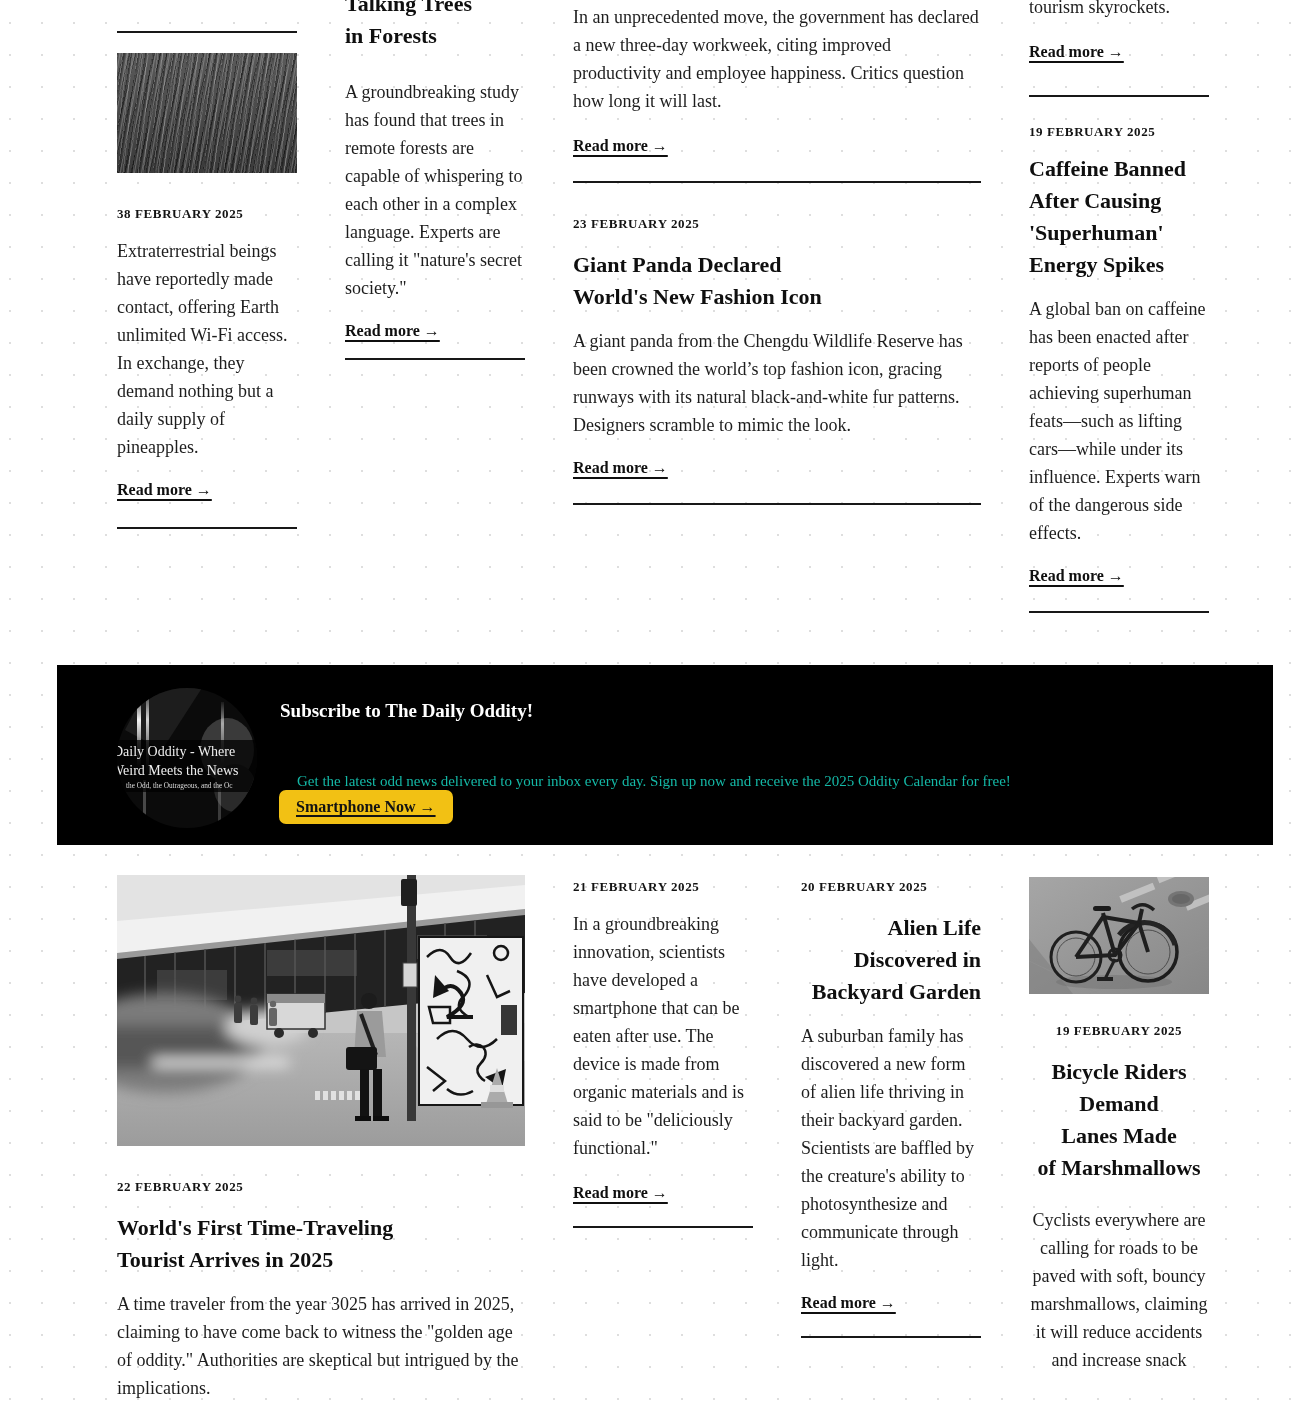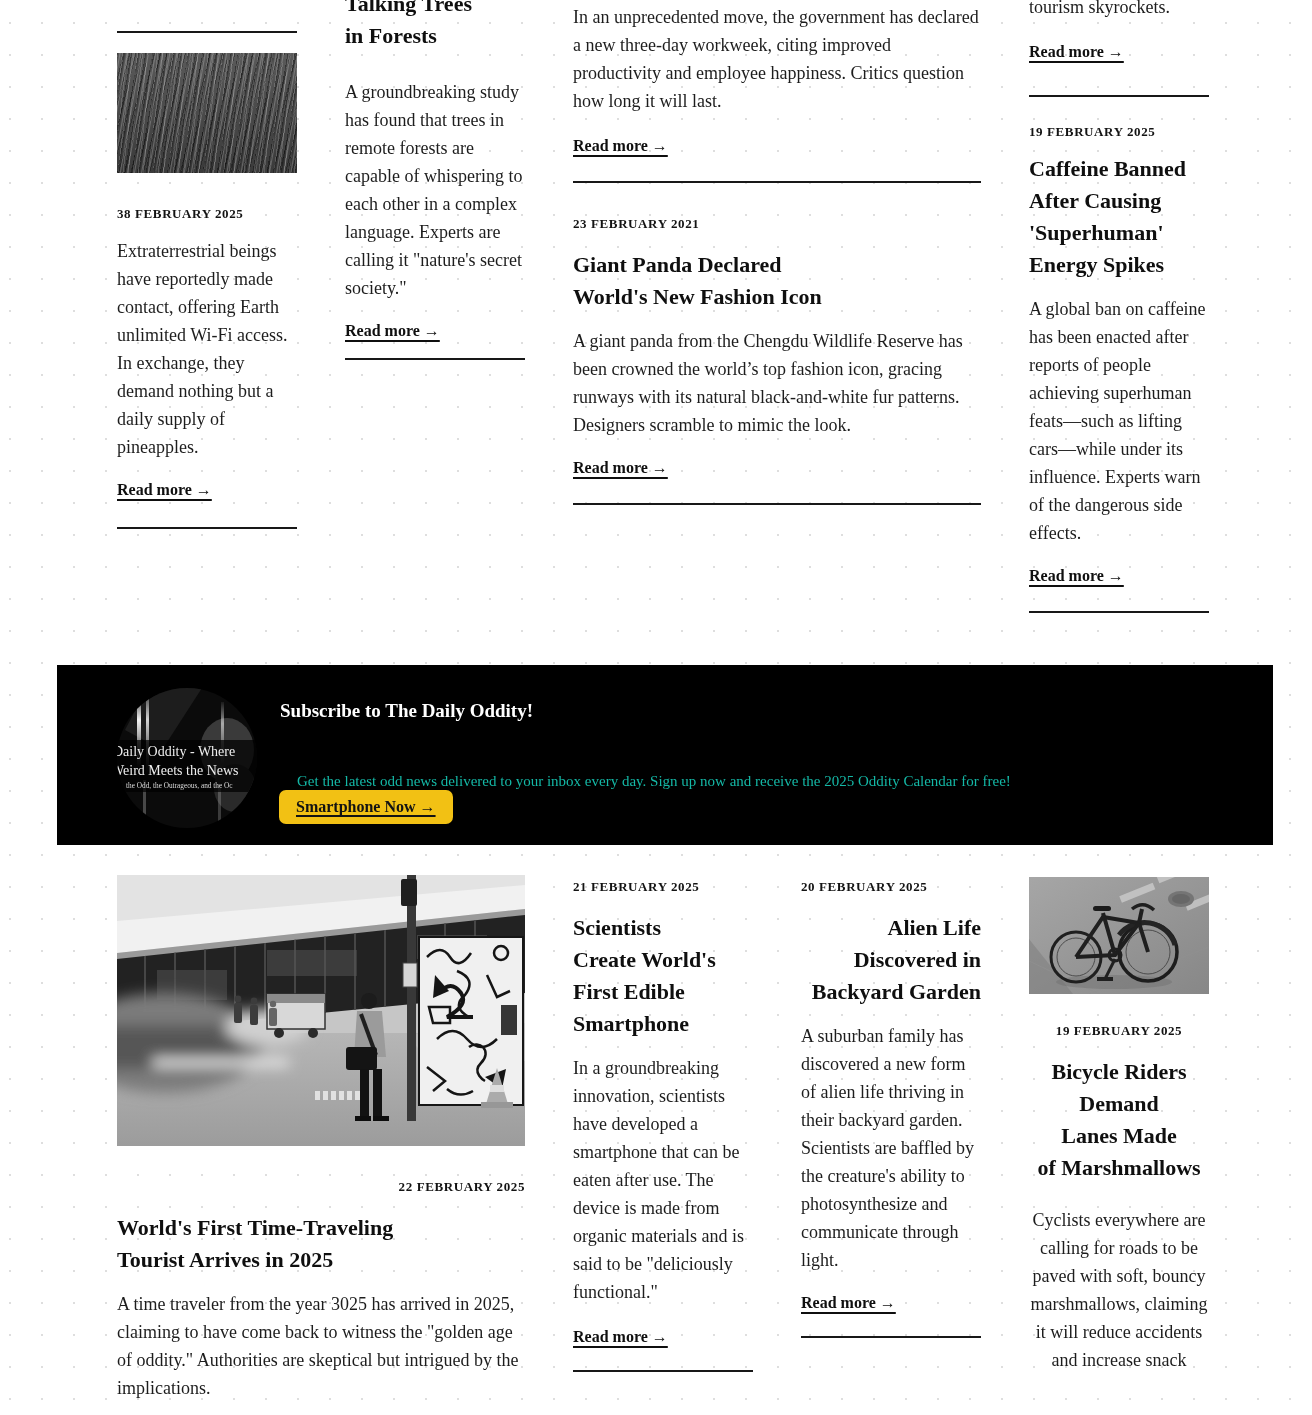--- a/index.html
+++ b/index.html
@@ -59,21 +59,21 @@
     <hr class="rule" style="margin-top:16px;">
   </article>
 
   <div class="col" style="left:573px;top:3px;width:408px;">
     <article>
       <p class="excerpt">In an unprecedented move, the government has declared a new three-day workweek, citing improved productivity and employee happiness. Critics question how long it will last.</p>
       <div style="margin-top:20px;"><a class="readmore">Read more →</a></div>
       <hr class="rule" style="margin-top:24px;">
     </article>
     <article>
-      <p class="date" style="margin-top:32px;">23 FEBRUARY 2021</p>
+      <p class="date" style="margin-top:32px;">23 FEBRUARY 2025</p>
       <h3 class="title" style="margin-top:16px;">Giant Panda Declared
 World's New Fashion Icon</h3>
       <p class="excerpt" style="margin-top:14px;">A giant panda from the Chengdu Wildlife Reserve has been crowned the world’s top fashion icon, gracing runways with its natural black-and-white fur patterns. Designers scramble to mimic the look.</p>
       <div style="margin-top:18px;"><a class="readmore">Read more →</a></div>
       <hr class="rule" style="margin-top:24px;">
     </article>
   </div>
 
   <div class="col" style="left:1029px;top:-7px;width:180px;">
     <article>
@@ -224,33 +224,29 @@
       </g>
       <g fill="#e8e8e8" opacity="0.9">
         <rect x="198" y="216" width="5" height="9"></rect>
           <rect x="206" y="216" width="5" height="9"></rect>
         <rect x="214" y="216" width="5" height="9"></rect>
           <rect x="222" y="216" width="5" height="9"></rect>
         <rect x="230" y="216" width="5" height="9"></rect>
           <rect x="238" y="216" width="5" height="9"></rect>
       </g>
     </svg>
-    <p class="date" style="margin-top:32px;text-align:right;">22 FEBRUARY 2025</p>
+    <p class="date" style="margin-top:32px;">22 FEBRUARY 2025</p>
     <h3 class="title" style="margin-top:16px;">World's First Time-Traveling
 Tourist Arrives in 2025</h3>
     <p class="excerpt" style="margin-top:14px;">A time traveler from the year 3025 has arrived in 2025, claiming to have come back to witness the "golden age of oddity." Authorities are skeptical but intrigued by the implications.</p>
 
   </article>
 
   <article class="col" style="left:573px;top:878px;width:180px;">
     <p class="date">21 FEBRUARY 2025</p>
-    <h3 class="title" style="margin-top:16px;">Scientists
-Create World's
-First Edible
-Smartphone</h3>
     <p class="excerpt" style="margin-top:14px;">In a groundbreaking innovation, scientists have developed a smartphone that can be eaten after use. The device is made from organic materials and is said to be "deliciously functional."</p>
     <div style="margin-top:20px;"><a class="readmore">Read more →</a></div>
     <hr class="rule" style="margin-top:22px;">
   </article>
 
   <article class="col" style="left:801px;top:878px;width:180px;">
     <p class="date">20 FEBRUARY 2025</p>
     <h3 class="title" style="margin-top:16px;text-align:right;">Alien Life
 Discovered in
 Backyard Garden</h3>

